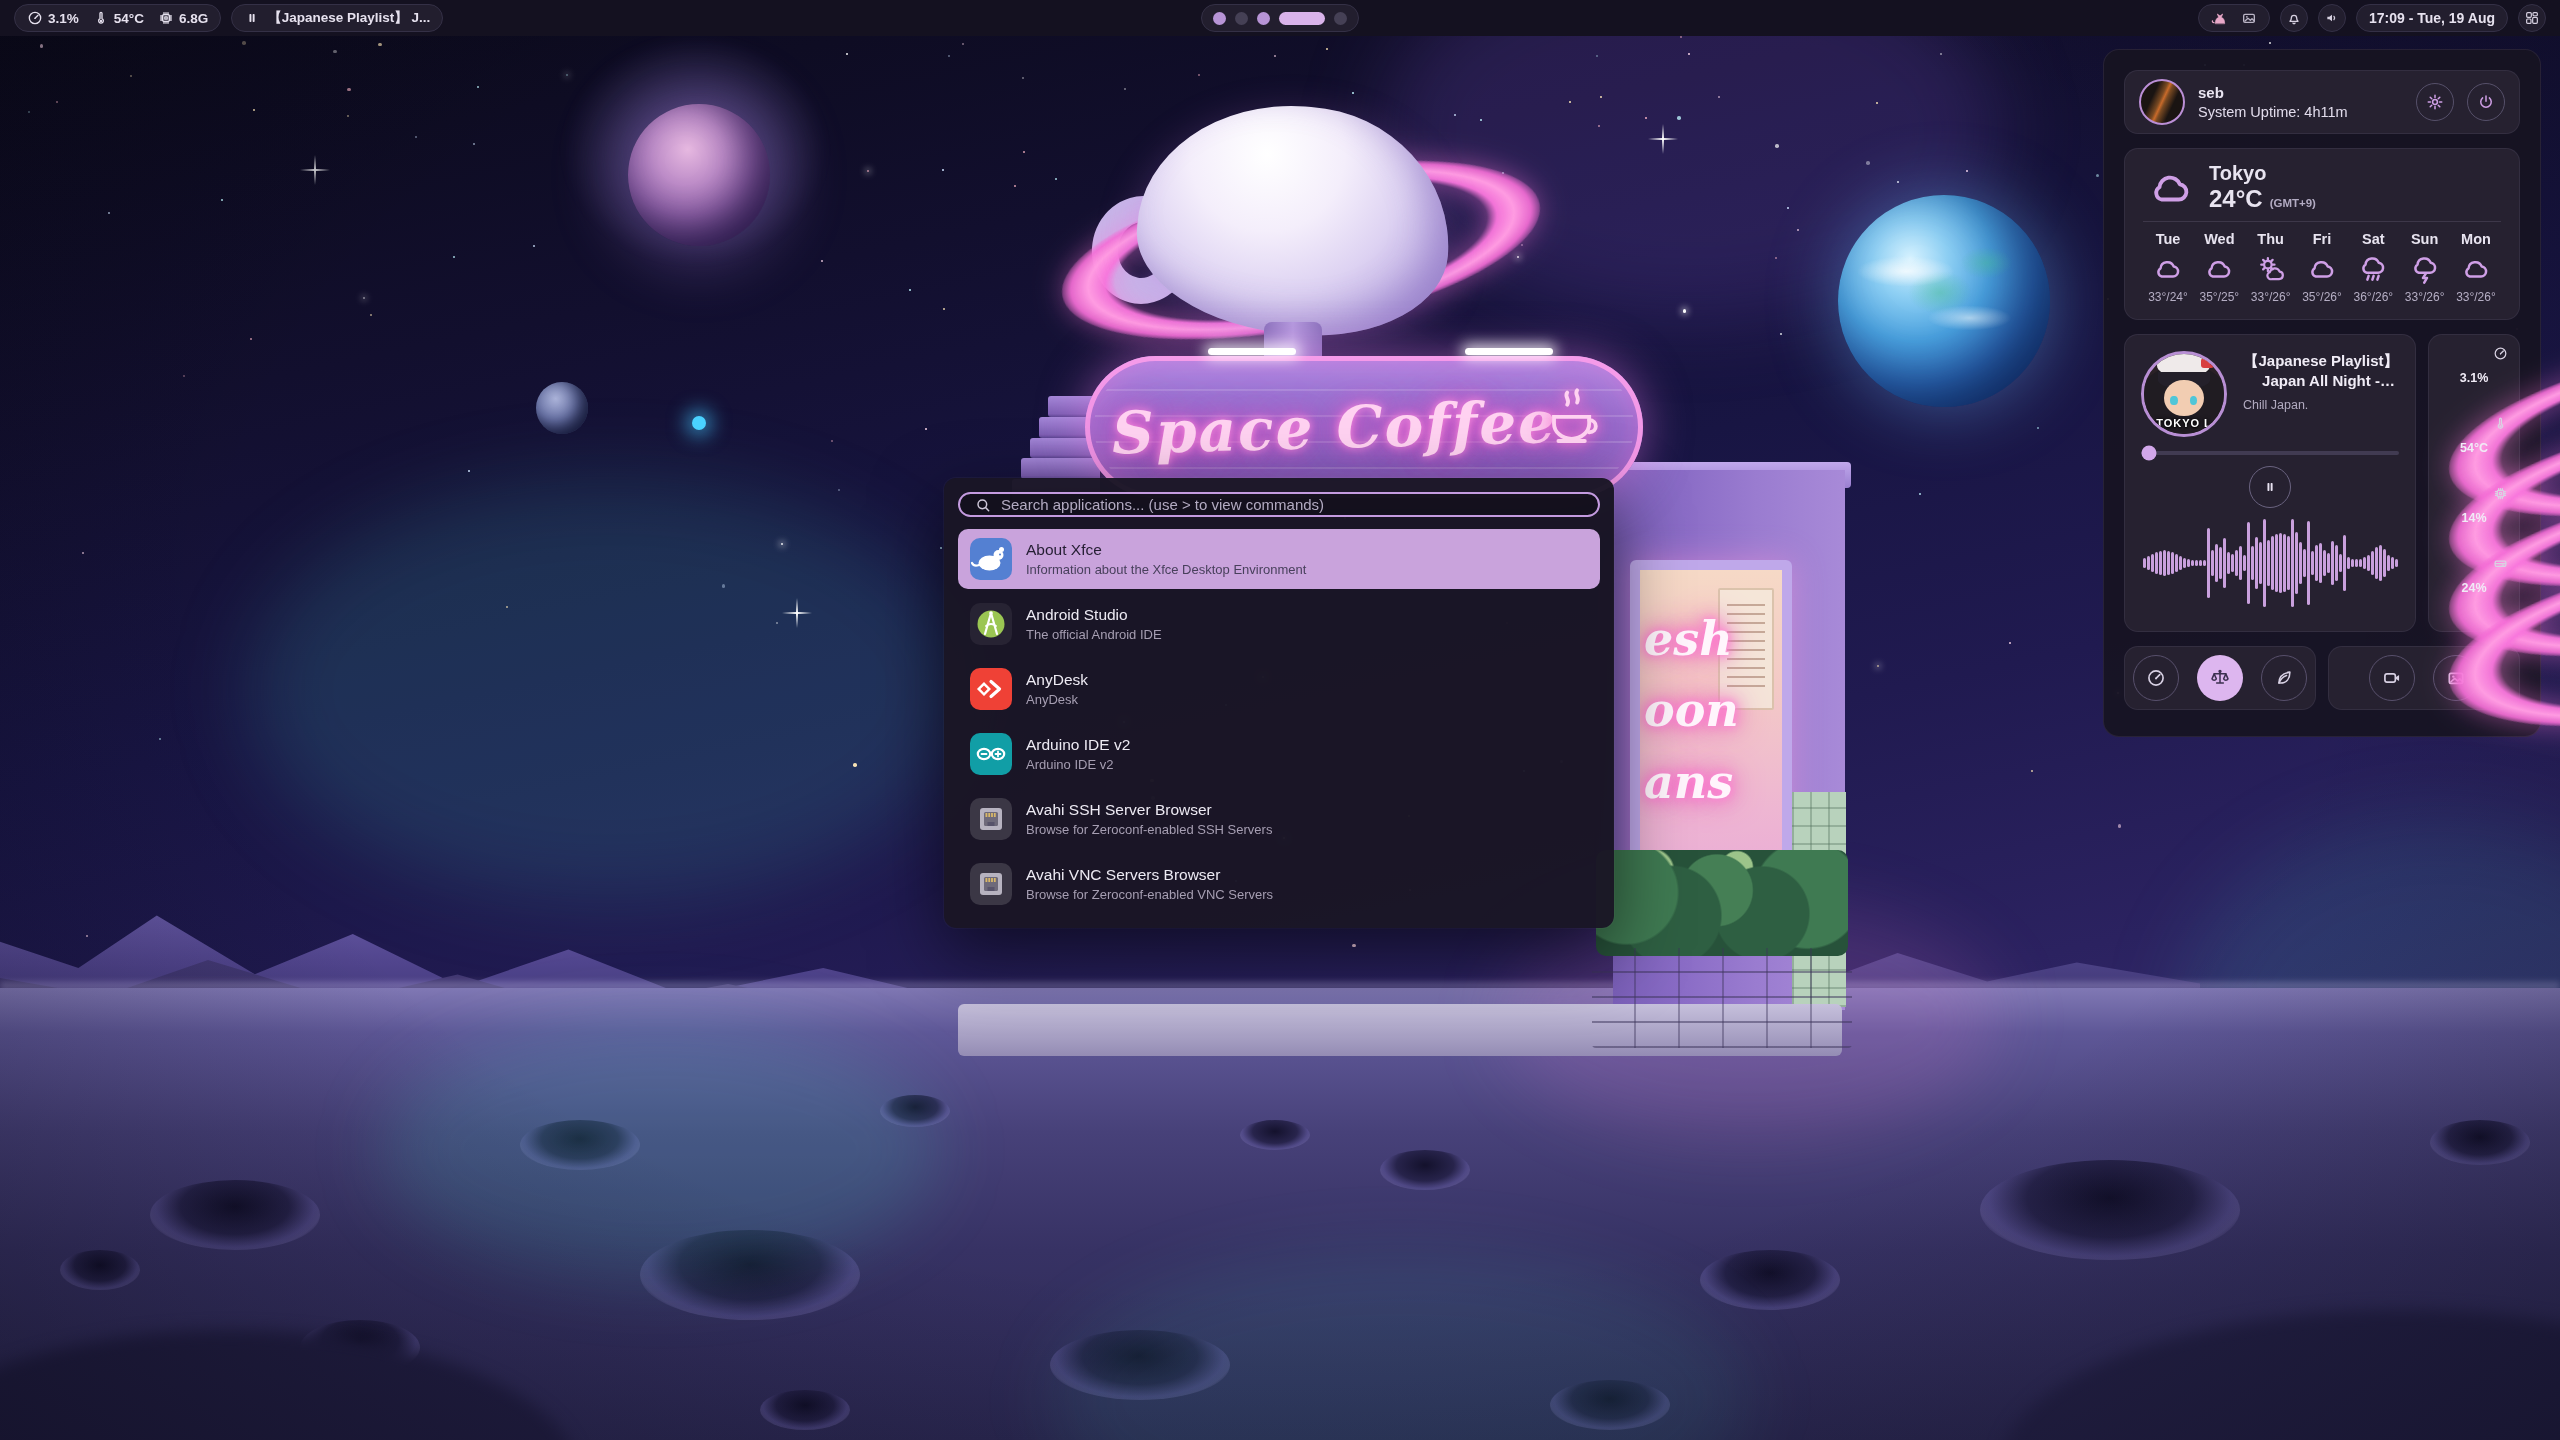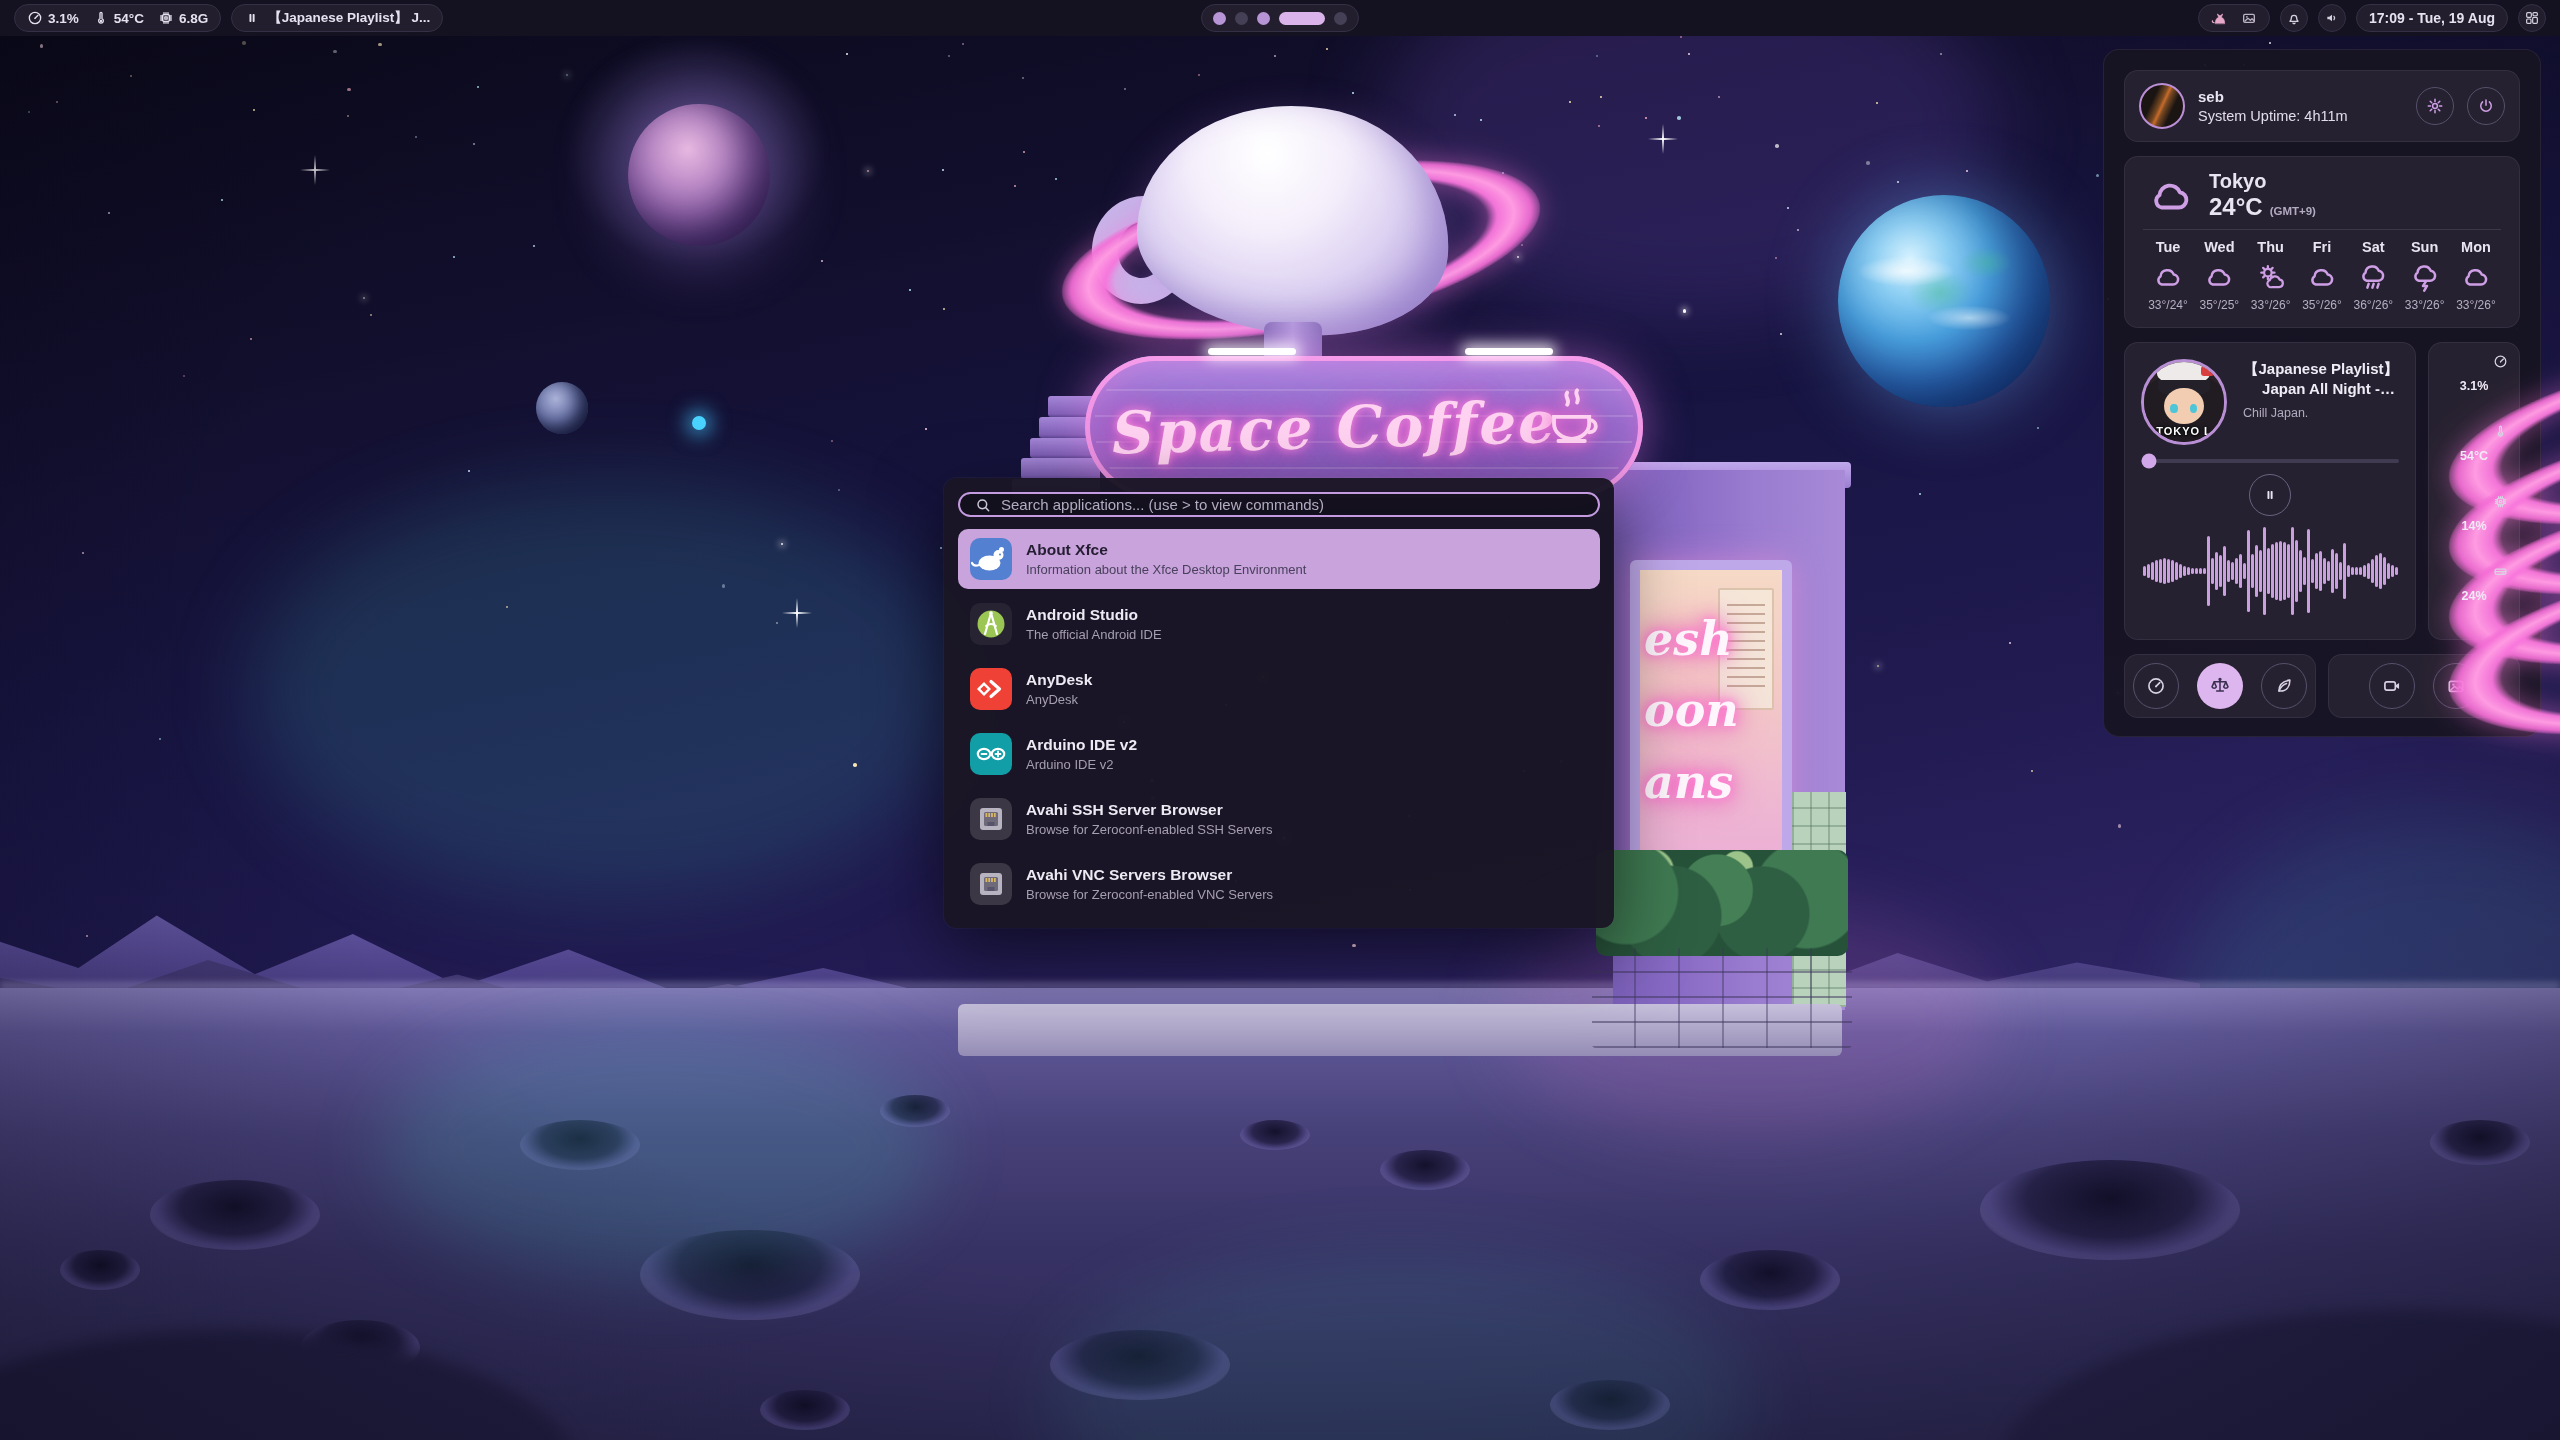--- a/index.html
+++ b/index.html
@@ -148,31 +148,31 @@
   .search { height:25px; border-radius:20px; border:2px solid #c49be0; background:rgba(15,12,22,.55);
     display:flex; align-items:center; gap:10px; padding:0 15px; color:#cfc8da; }
   .search input { flex:1; background:transparent; border:none; outline:none; color:#ece8f2; font-size:15px;
     font-family:inherit; }
   .search input::placeholder { color:#b3abc2; }
   #app-list { margin-top:12px; display:flex; flex-direction:column; gap:5px; }
   .app-row { display:flex; align-items:center; gap:14px; padding:9px 12px; border-radius:10px; }
   .app-row.selected { background:#c9a3dc; }
   .app-icon { width:42px; height:42px; border-radius:10px; flex:none; overflow:hidden; }
   .app-icon svg { width:100%; height:100%; display:block; }
-  .app-name { font-size:15.5px; font-weight:700; color:#edeaf3; line-height:1.25; }
+  .app-name { font-size:15.5px; font-weight:400; color:#edeaf3; line-height:1.25; }
   .app-desc { font-size:13px; color:#a69eb2; line-height:1.25; margin-top:2px; }
   .app-row.selected .app-name { color:#251e33; }
   .app-row.selected .app-desc { color:#48405c; }
 
   
   #panel { position:absolute; left:2103px; top:49px; width:438px; height:688px; border-radius:16px; z-index:30;
     background:rgba(23,19,33,.93); border:1px solid rgba(140,128,168,.14); padding:20px;
     display:flex; flex-direction:column; gap:14px; }
   .card { background:#262130; border:1px solid rgba(150,138,178,.12); border-radius:14px; }
-  #user-card { height:72px; flex:none; display:flex; align-items:center; gap:13px; padding:0 14px; }
+  #user-card { height:64px; flex:none; display:flex; align-items:center; gap:13px; padding:0 14px; }
   .avatar { width:46px; height:46px; border-radius:50%; border:2px solid #bb8fd6; flex:none;
     background:linear-gradient(115deg,#1a1412 30%,#7a4a22 45%,#c86a2a 50%,#7a4a22 55%,#1a1412 70%); }
   .user-name { font-size:15px; font-weight:700; }
   .user-uptime { font-size:14.5px; color:#e2dcec; margin-top:3px; }
   .round-btn { width:38px; height:38px; border-radius:50%; border:1px solid #56506a; color:#cdc6dc;
     display:flex; align-items:center; justify-content:center; flex:none; }
   .round-btn .ic { width:18px; height:18px; }
   #user-card .spacer { flex:1; }
 
   #weather-card { height:172px; flex:none; padding:13px 18px 10px; }

